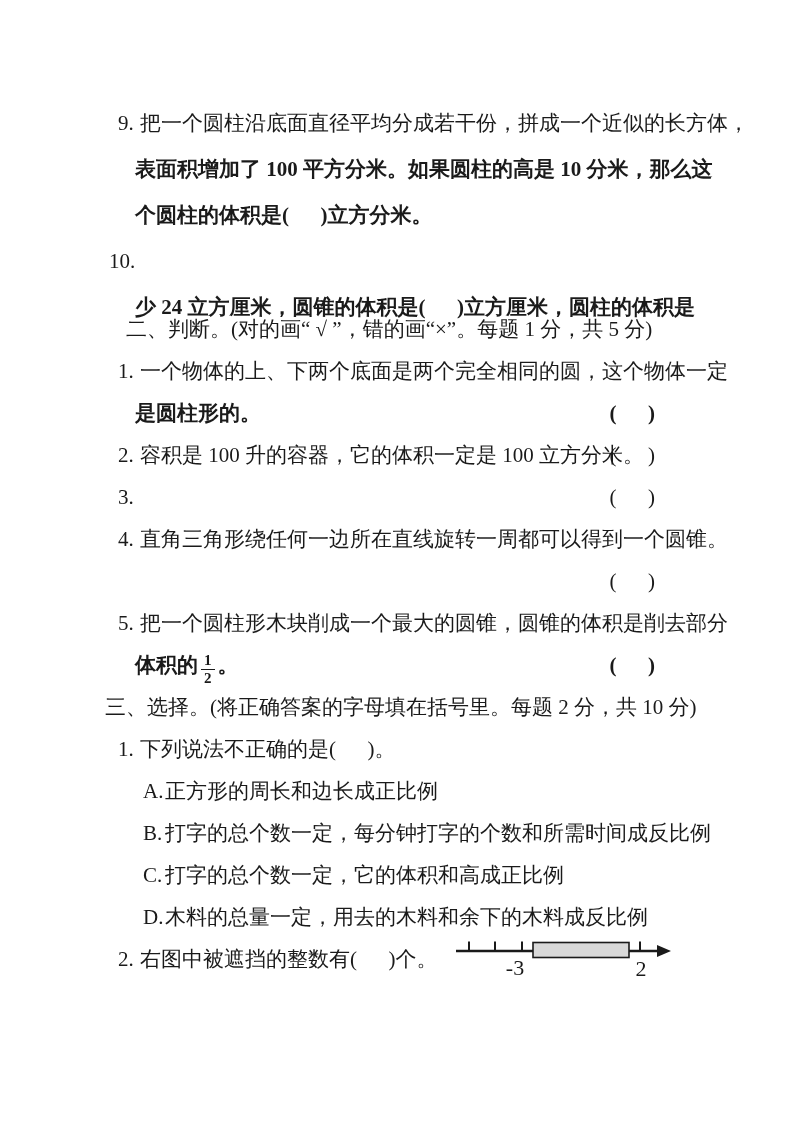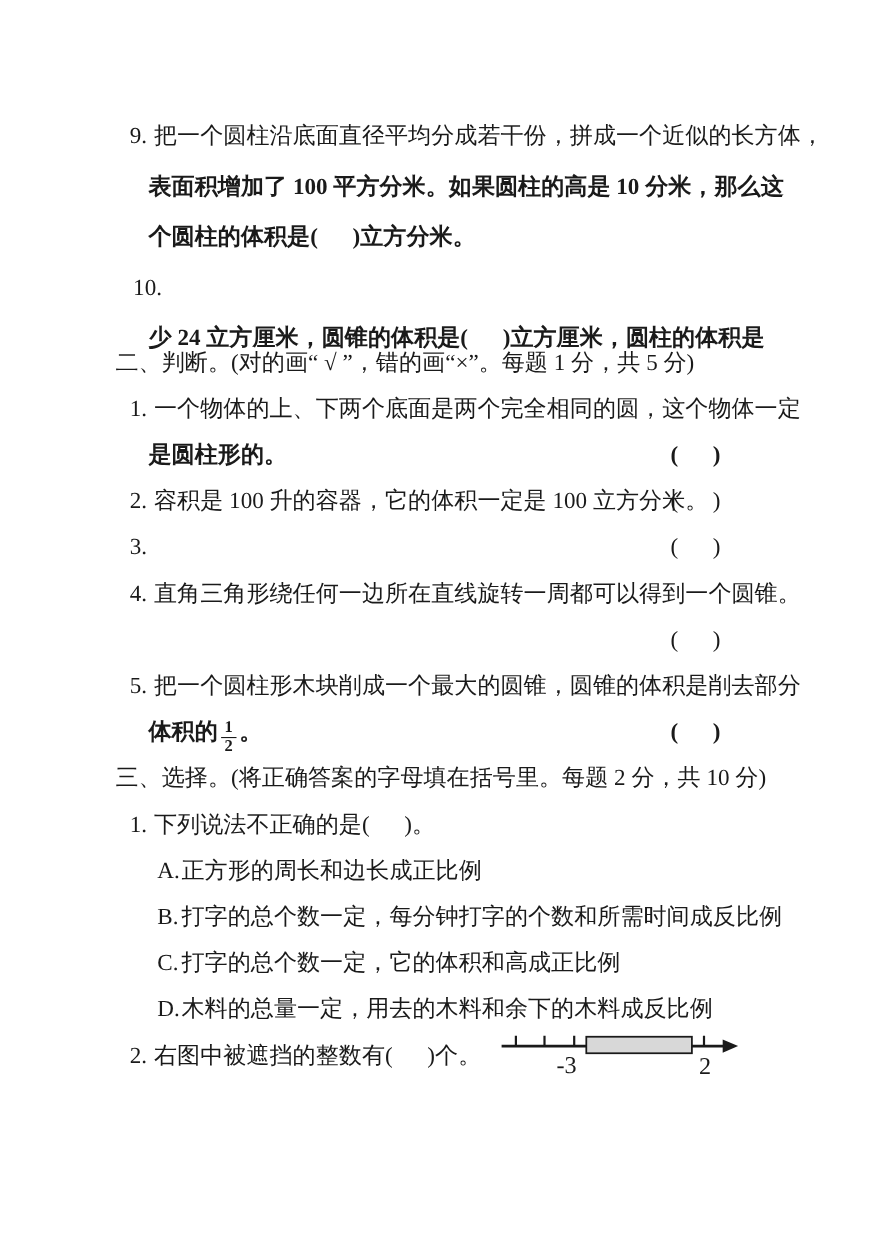--- a/index.html
+++ b/index.html
@@ -7,25 +7,25 @@
     width: 793px; height: 1122px;
     background: #ffffff; color: #1a1a1a;
     font-family: "Liberation Serif", "DejaVu Serif", serif;
     font-size: 21px;
   }
   .page { position: relative; width: 793px; height: 1122px; overflow: hidden; background: #fff; }
   .content { position: absolute; left: 105px; top: 100px; width: 600px; }
 
   .line { position: relative; height: 42px; line-height: 42px; white-space: nowrap; }
   .line.tall { height: 46px; line-height: 46px; }
-  .sec-hdr { margin-top: -22px; }
+  .sec-hdr { margin-top: -22px; margin-left: 21px; }
   .t { white-space: pre; }
 
   .num { position: absolute; left: 13px; top: 0; }
-  .num.two { left: 16px; }
+  .num.two { left: 4px; }
   .qline { padding-left: 35px; }
   .cont { padding-left: 30px; font-weight: bold; }
 
   .opt-line { padding-left: 60px; }
   .opt-letter { position: absolute; left: 38px; top: 0; }
 
   .ans { position: absolute; right: 50px; top: 0; }
 
   .frac {
     display: inline-block; text-align: center; vertical-align: -11px;

